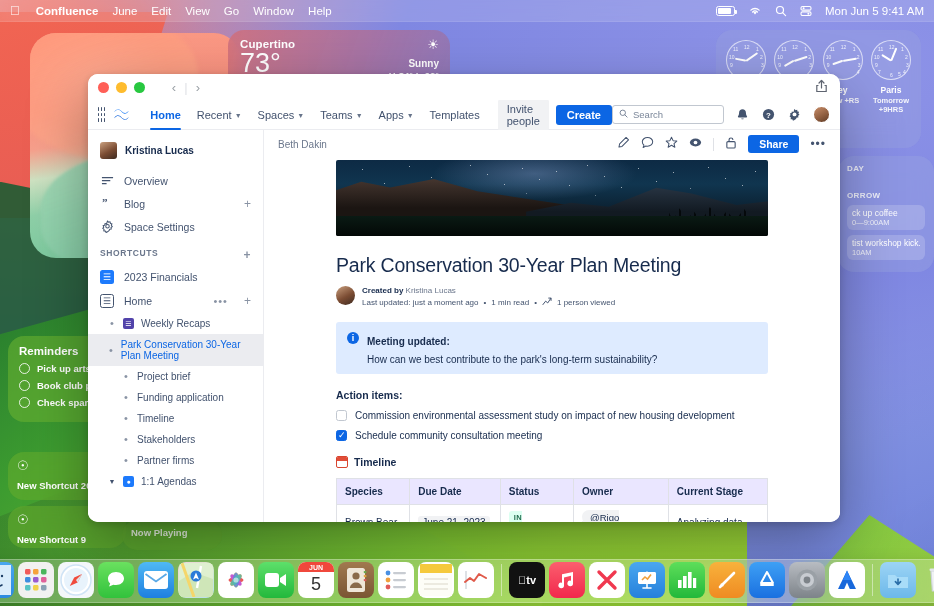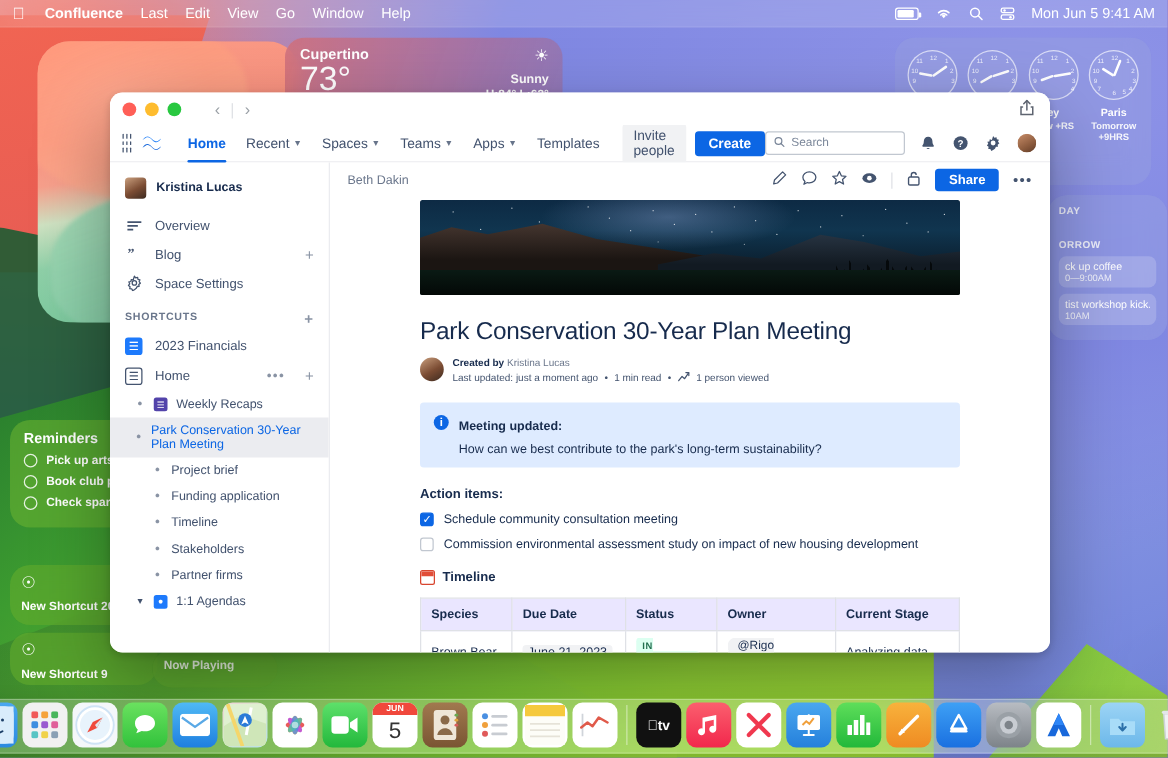--- a/index.html
+++ b/index.html
@@ -311,21 +311,21 @@
   <div class="wp-green2"></div>
   <div class="wp-greenR"></div>
   <div class="wp-portrait"></div>
   <div class="wp-vig"></div>
 </div>
 
 <div class="menubar">
   <div class="mb-left">
     <span class="mb-apple"></span>
     <span class="mb-app">Confluence</span>
-    <span>Last</span>
+    <span>June</span>
     <span>Edit</span>
     <span>View</span>
     <span>Go</span>
     <span>Window</span>
     <span>Help</span>
   </div>
   <div class="mb-right">
     <span class="mb-ico">
         <span class="batt">
           <i></i>
@@ -771,26 +771,26 @@
           <span class="info">i</span>
           <div class="ptxt">
             <b>Meeting updated:</b>
             <div>How can we best contribute to the park's long-term sustainability?</div>
           </div>
         </div>
 
         <div class="sec-h">Action items:</div>
 
         <div class="task">
+          <span class="cbx"></span>
+          <span>Commission environmental assessment study on impact of new housing development</span>
+        </div>
+        <div class="task">
           <span class="cbx on"></span>
           <span>Schedule community consultation meeting</span>
-        </div>
-        <div class="task">
-          <span class="cbx"></span>
-          <span>Commission environmental assessment study on impact of new housing development</span>
         </div>
 
         <div class="tl-head">
           <span class="cal-ico"></span>
           <span>Timeline</span>
         </div>
 
         <table class="tbl">
           <thead>
             <tr>

